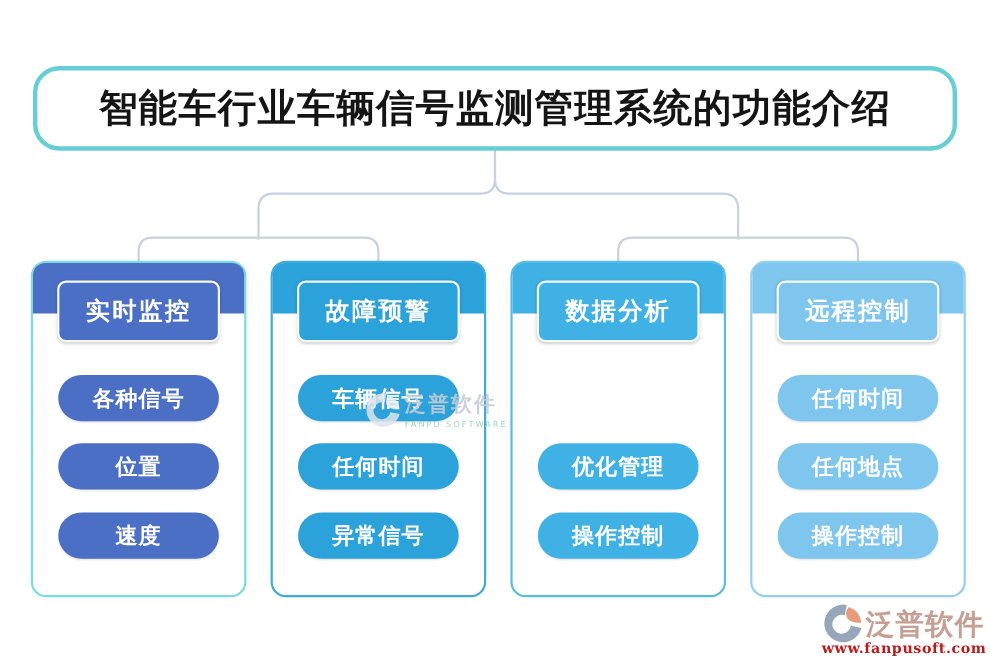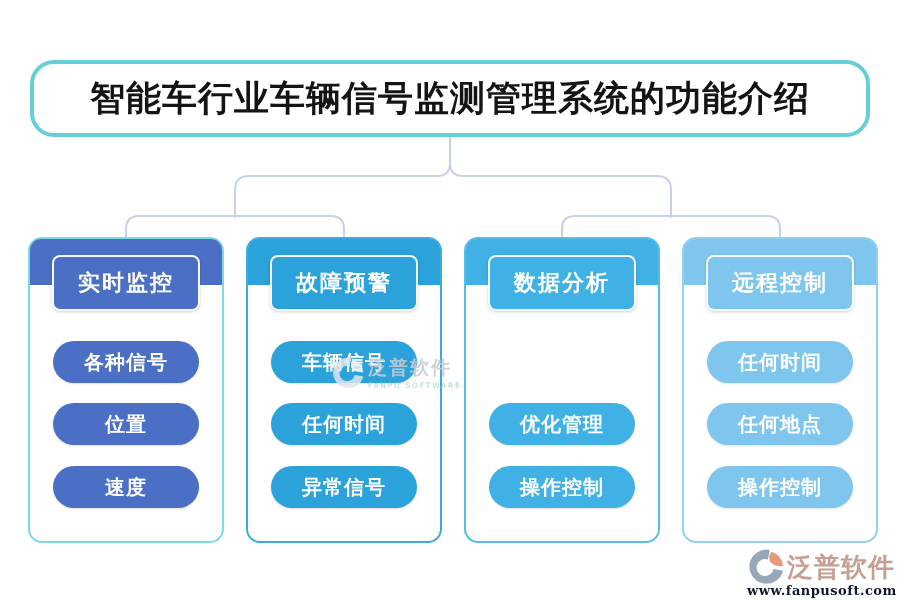--- a/index.html
+++ b/index.html
@@ -75,21 +75,21 @@
   .watermark .wm-text-col{display:flex;flex-direction:column;align-items:flex-start;}
   .wm-name{font-size:19px;font-weight:bold;color:rgba(198,204,213,0.88);letter-spacing:2px;white-space:nowrap;}
   .wm-sub{font-size:7.5px;color:rgba(147,207,182,0.85);letter-spacing:1.8px;font-family:"DejaVu Sans","Liberation Sans",sans-serif;white-space:nowrap;}
 
   
   .footer-logo{position:absolute;left:747px;top:548px;z-index:3;}
   .footer-row{display:flex;align-items:center;gap:2px;}
   .footer-name{font-size:26px;font-weight:bold;color:#c69e92;letter-spacing:1px;white-space:nowrap;}
   .footer-url{
     margin-top:-3px;text-align:center;
-    font-size:13px;font-weight:bold;color:#0f172a;letter-spacing:0.5px;white-space:nowrap;
+    font-size:13px;font-weight:bold;color:#b91c1c;letter-spacing:0.5px;white-space:nowrap;
   }
 </style>
 </head>
 <body>
 
 <div class="canvas">
 
   <div class="title-box">
     <span>智能车行业车辆信号监测管理系统的功能介绍</span>
   </div>

